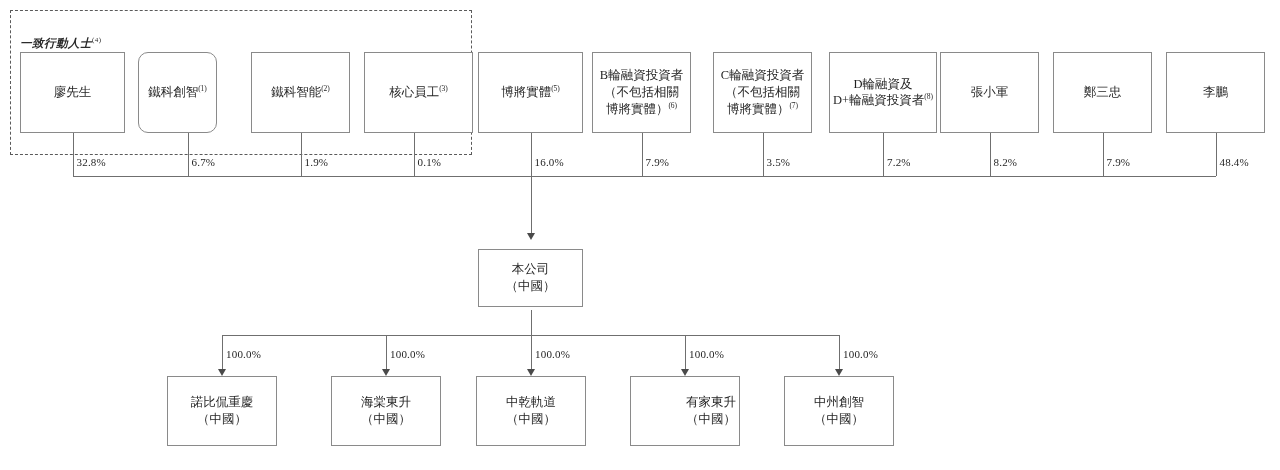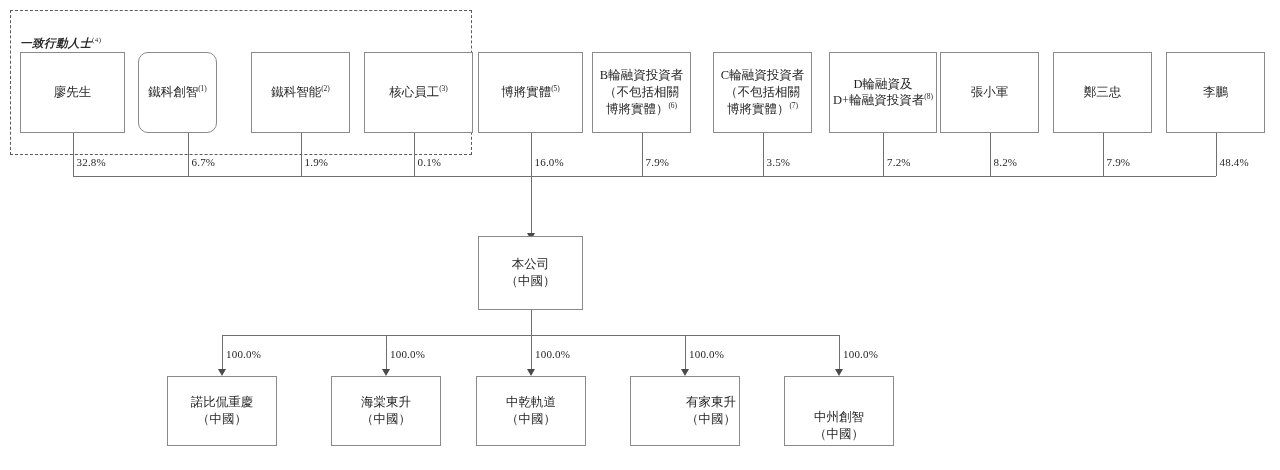--- a/index.html
+++ b/index.html
@@ -129,36 +129,36 @@
       </div>
       <div class="node" style="left: 940px; top: 52px; width: 99px; height: 81px;">
         <span class="txt">張小軍</span>
       </div>
       <div class="node" style="left: 1053px; top: 52px; width: 99px; height: 81px;">
         <span class="txt">鄭三忠</span>
       </div>
       <div class="node" style="left: 1166px; top: 52px; width: 99px; height: 81px;">
         <span class="txt">李鵬</span>
       </div>
-      <div class="node" style="left: 478px; top: 236px; width: 105px; height: 74px;">
+      <div class="node" style="left: 478px; top: 249px; width: 105px; height: 58px;">
         <span class="txt">本公司<br>（中國）</span>
       </div>
       <div class="node" style="left: 167px; top: 376px; width: 110px; height: 70px;">
         <span class="txt">諾比侃重慶<br>（中國）</span>
       </div>
       <div class="node" style="left: 331px; top: 376px; width: 110px; height: 70px;">
         <span class="txt">海棠東升<br>（中國）</span>
       </div>
       <div class="node" style="left: 476px; top: 376px; width: 110px; height: 70px;">
         <span class="txt">中乾軌道<br>（中國）</span>
       </div>
       <div class="node" style="left: 630px; top: 376px; width: 110px; height: 70px; text-align: right;">
         <span class="txt">有家東升<br>（中國）</span>
       </div>
-      <div class="node" style="left: 784px; top: 376px; width: 110px; height: 70px; align-items: flex-end;">
+      <div class="node" style="left: 784px; top: 376px; width: 110px; height: 70px;">
         <span class="txt">中州創智<br>（中國）</span>
       </div>
     </div>
   <div id="pct-layer">
       <div class="pct" style="left: 76.5px; top: 156px;">32.8%</div>
       <div class="pct" style="left: 191.5px; top: 156px;">6.7%</div>
       <div class="pct" style="left: 304.5px; top: 156px;">1.9%</div>
       <div class="pct" style="left: 417.5px; top: 156px;">0.1%</div>
       <div class="pct" style="left: 534.5px; top: 156px;">16.0%</div>
       <div class="pct" style="left: 645.5px; top: 156px;">7.9%</div>

